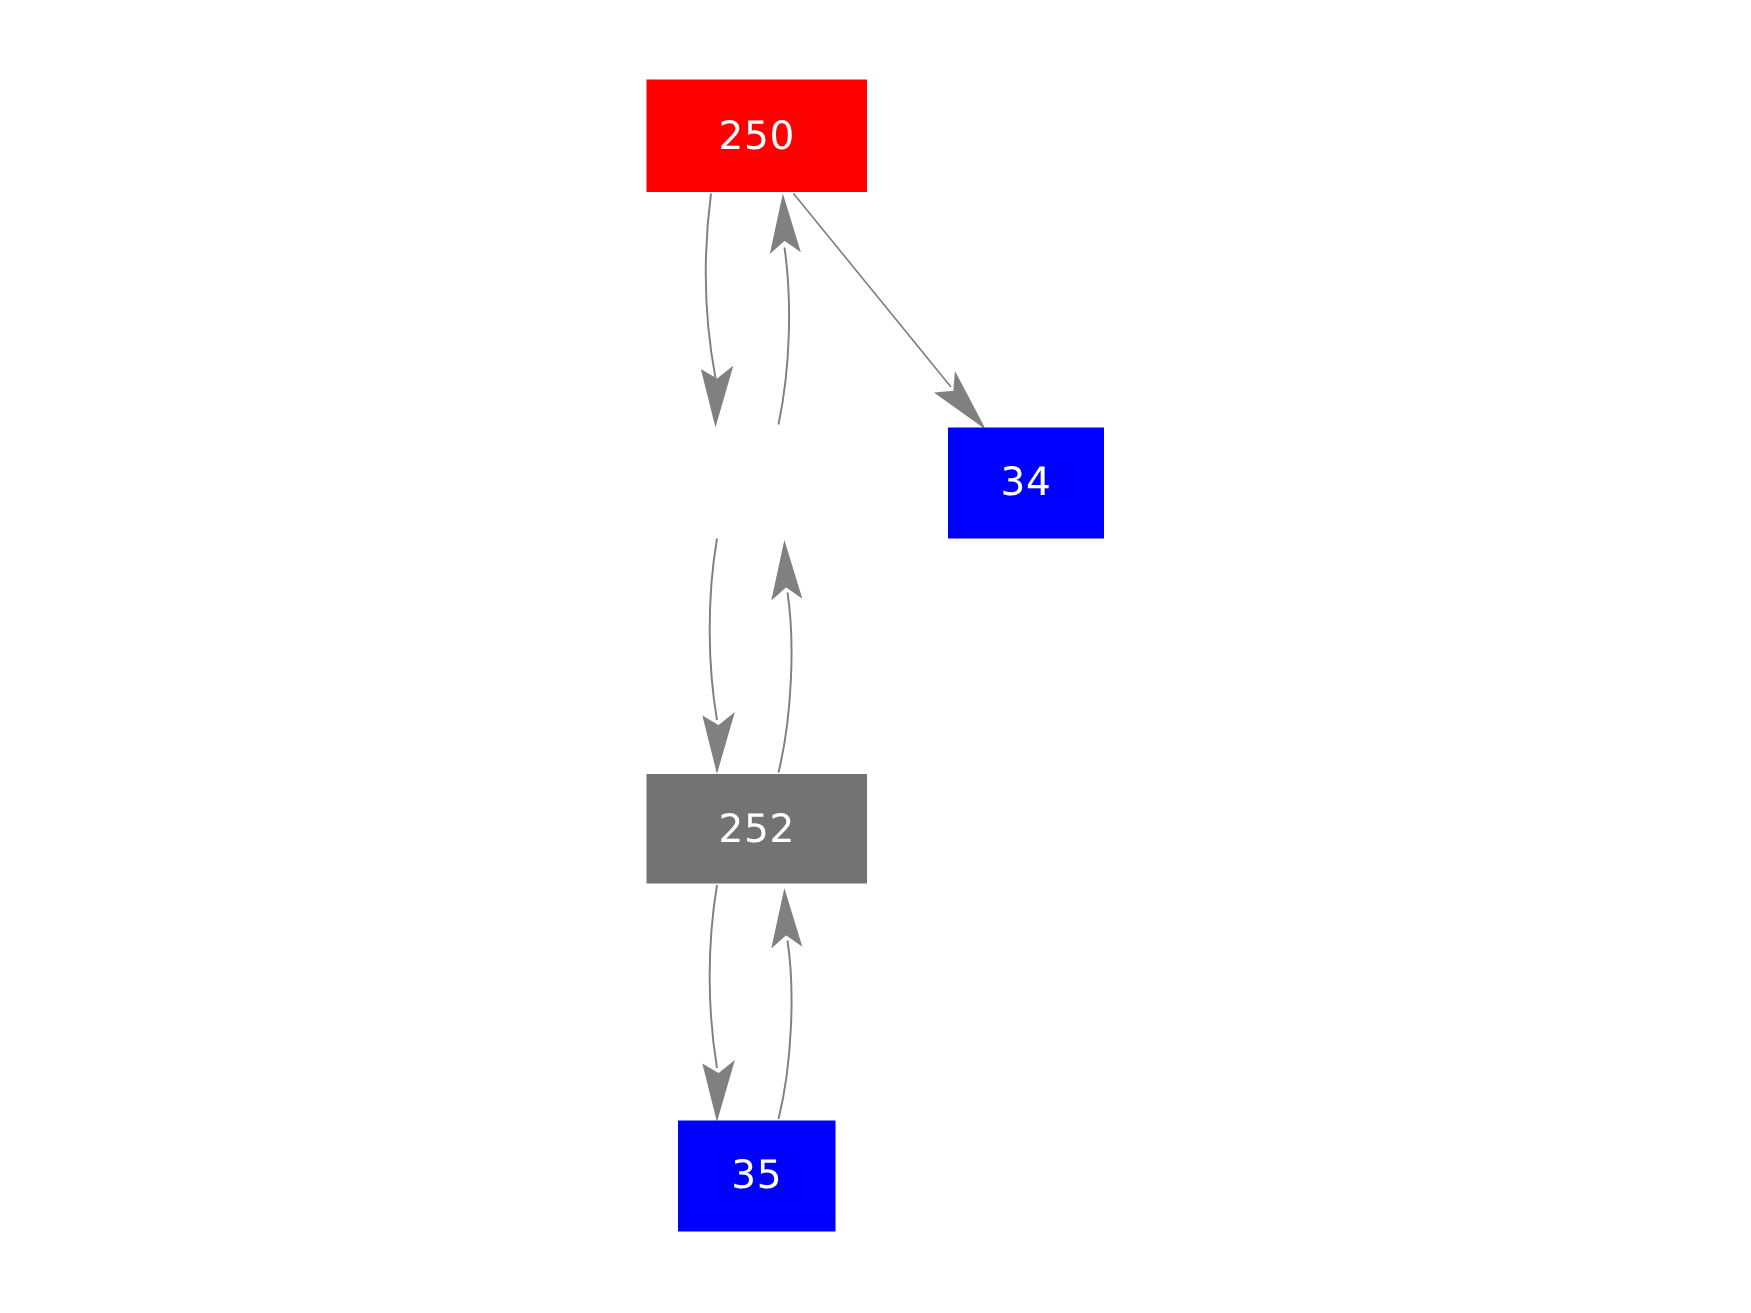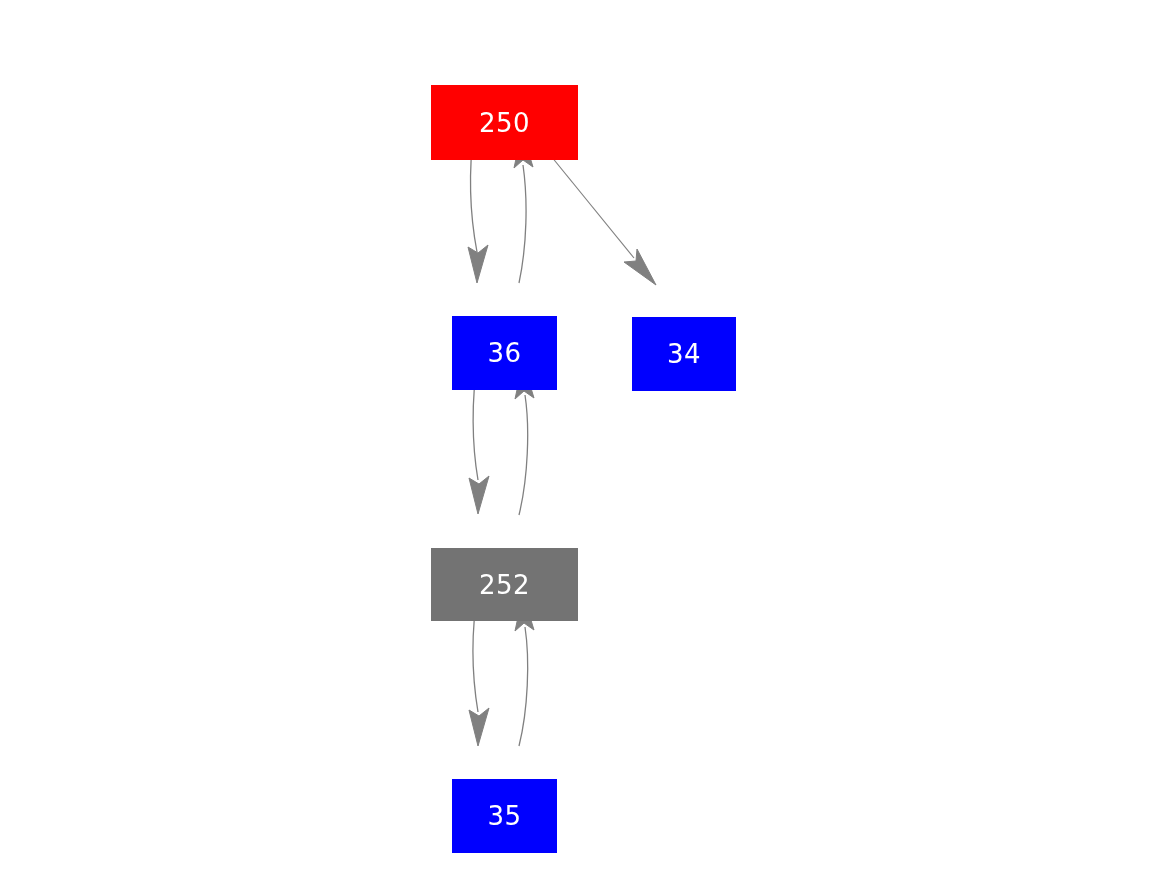--- a/index.html
+++ b/index.html
@@ -28,21 +28,20 @@
     position: absolute;
     box-sizing: border-box;
     display: flex;
     align-items: center;
     justify-content: center;
     color: #ffffff;
     font-size: 26px;
     line-height: 1;
     letter-spacing: 0.5px;
     user-select: none;
-    margin-top: 32px;
   }
   .node-label {
     display: block;
     color: #ffffff;
     font-size: 26px;
     font-family: "DejaVu Sans", "Liberation Sans", sans-serif;
   }
 </style>
 </head>
 <body>
@@ -84,23 +83,20 @@
     <g>
       <path d="M 519 746 C 528 710, 530 660, 525 627" fill="none" stroke="#808080" stroke-width="1.3"></path>
       <polygon points="523,594 515,631 524,623 534,630" fill="#808080" stroke="#808080" stroke-width="1"></polygon>
     </g>
   </svg>
 
   <div class="node" style="left: 431px; top: 53px; width: 147px; height: 75px; background: rgb(255, 0, 0);">
     <span class="node-label">250</span>
   </div>
 
-  <div class="node" style="left: 452px; top: 284px; width: 105px; height: 74px; background: rgb(0, 0, 255);">
-    <span class="node-label">36</span>
-  </div>
 
   <div class="node" style="left: 632px; top: 285px; width: 104px; height: 74px; background: rgb(0, 0, 255);">
     <span class="node-label">34</span>
   </div>
 
   <div class="node" style="left: 431px; top: 516px; width: 147px; height: 73px; background: #737373;">
     <span class="node-label">252</span>
   </div>
 
   <div class="node" style="left: 452px; top: 747px; width: 105px; height: 74px; background: rgb(0, 0, 255);">

